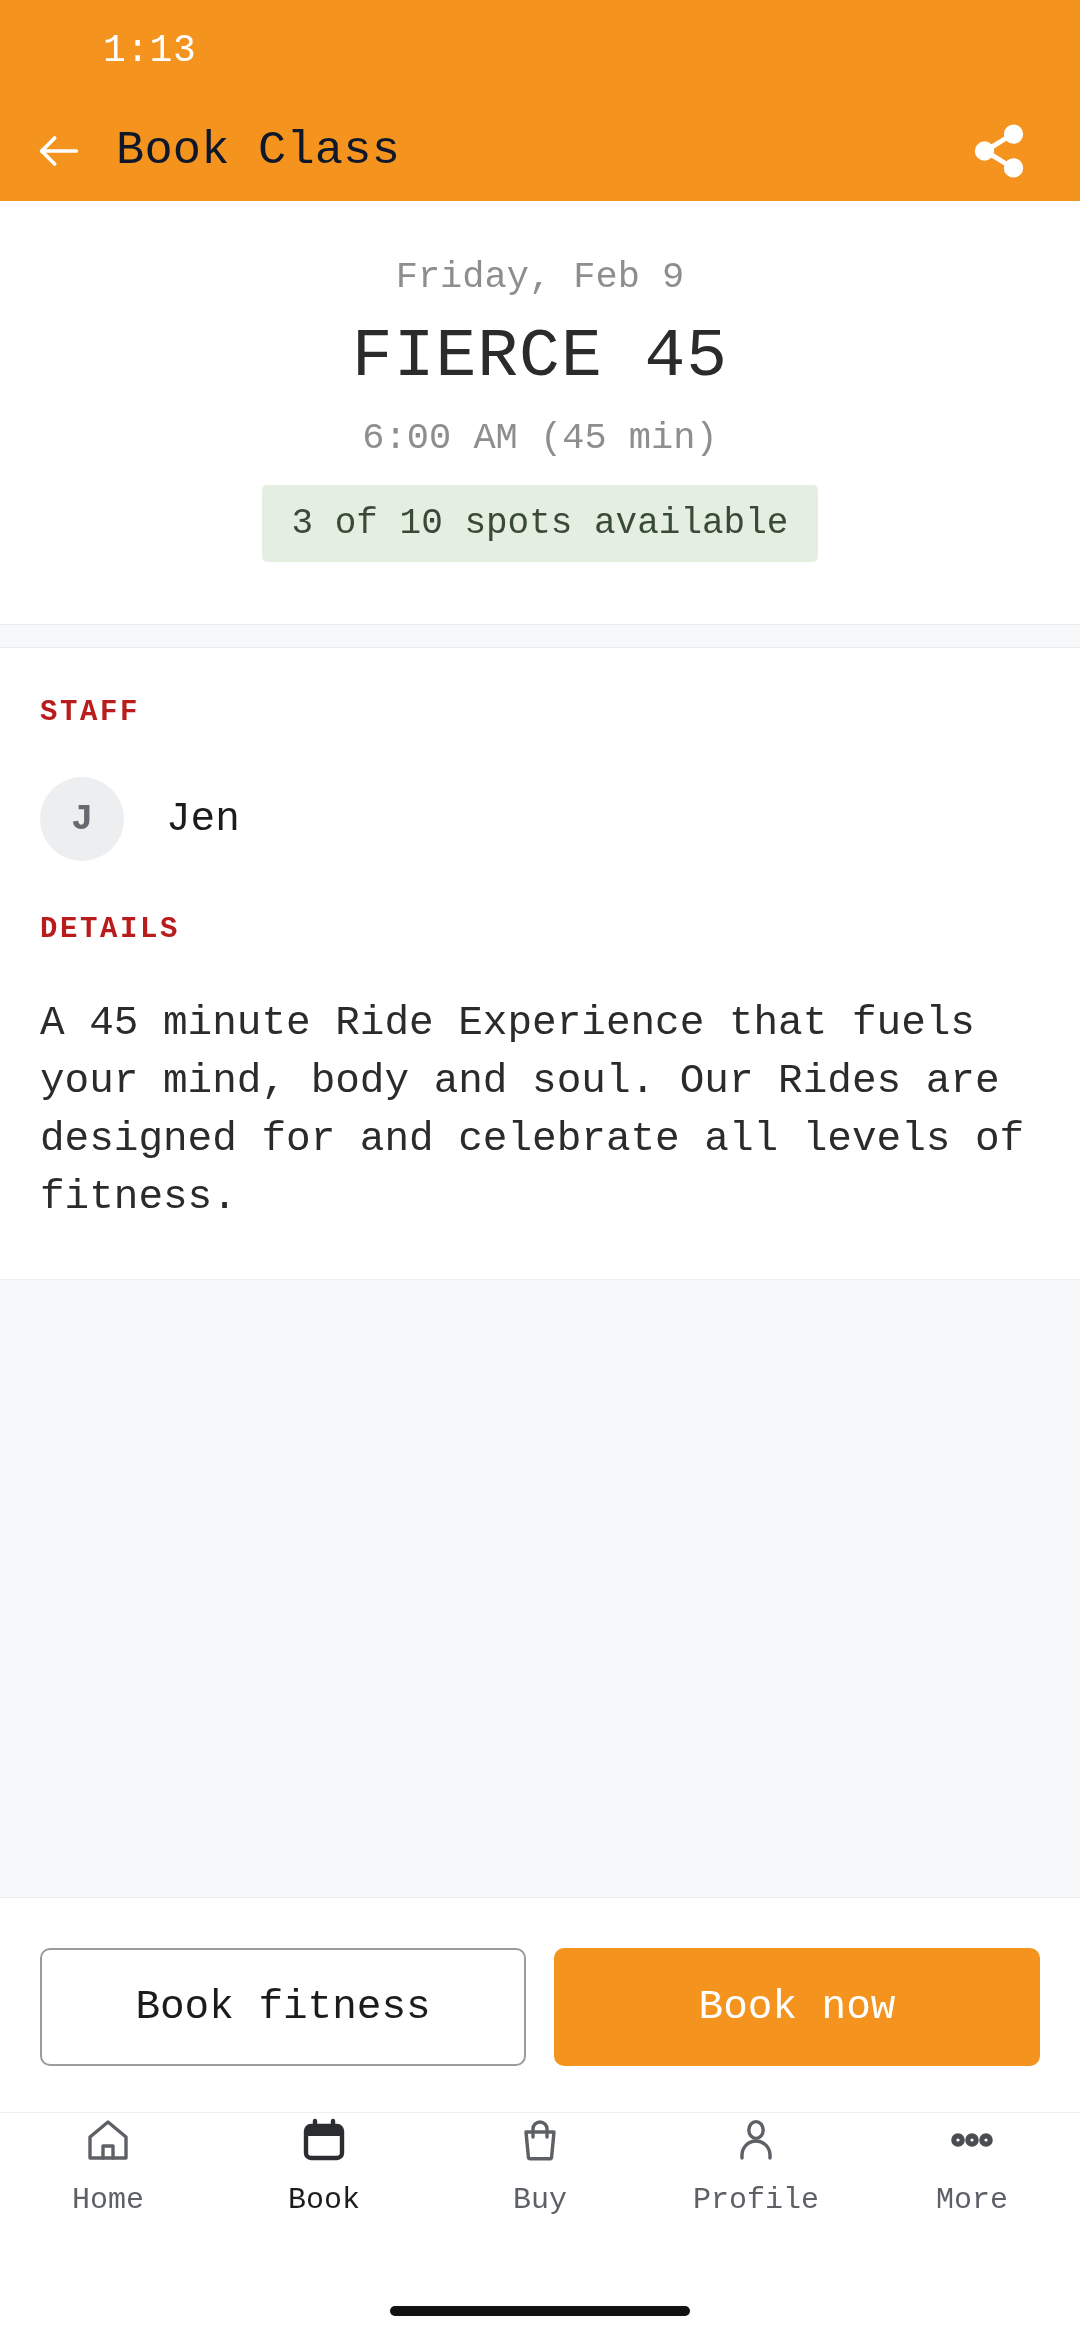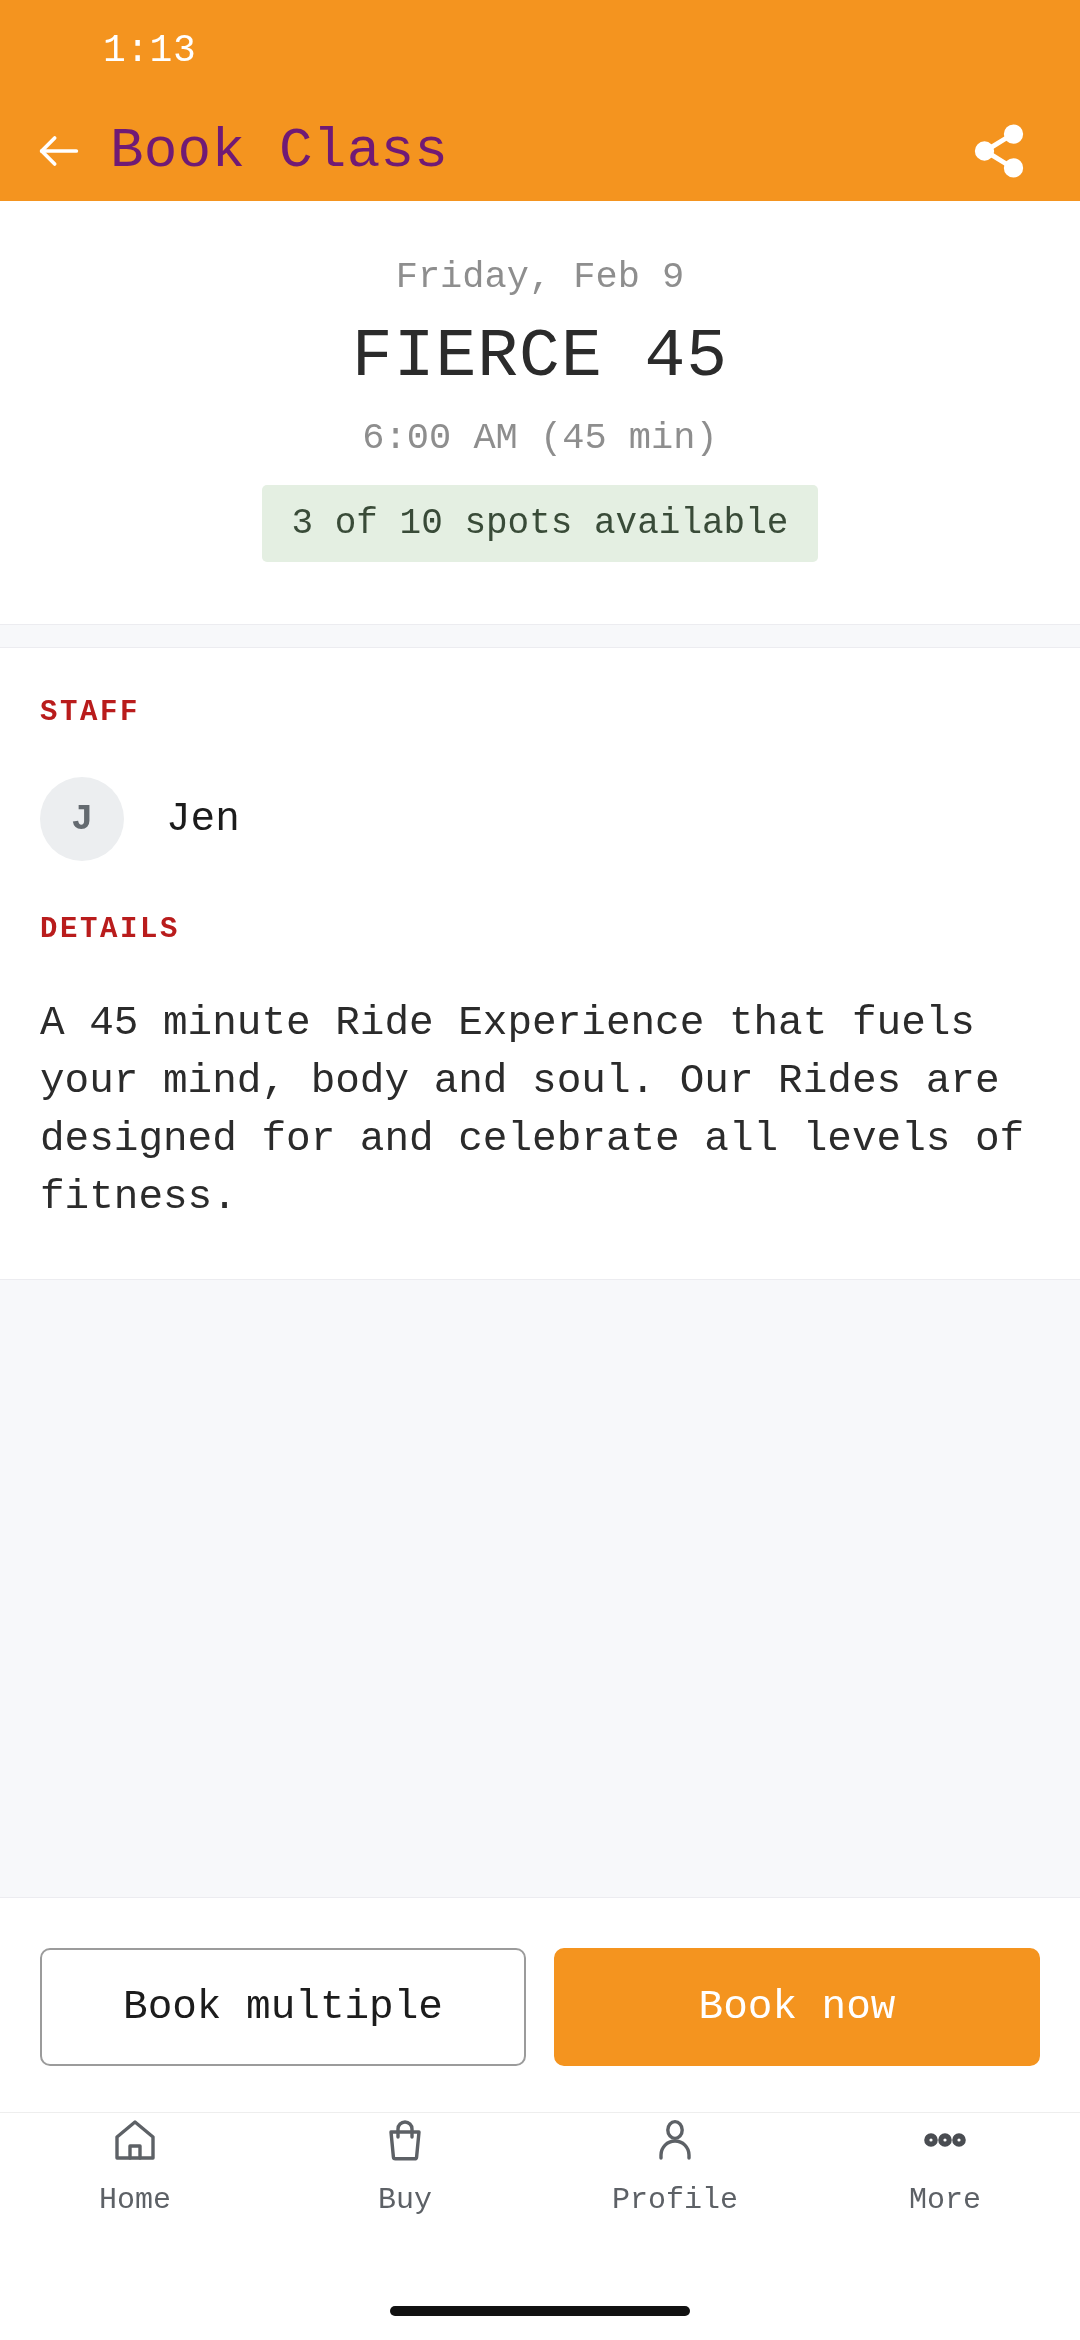--- a/index.html
+++ b/index.html
@@ -48,23 +48,23 @@
   }
   .back-icon {
     width: 58px;
     height: 58px;
     display: flex;
     align-items: center;
     justify-content: center;
     flex: 0 0 auto;
   }
   .app-bar-title {
-    color: #701a75;
-    font-size: 56px;
-    margin-left: 22px;
+    color: #0f172a;
+    font-size: 47px;
+    margin-left: 28px;
     letter-spacing: 0.2px;
     white-space: nowrap;
   }
   .app-bar-spacer { flex: 1 1 auto; }
   .share-icon {
     width: 62px;
     height: 62px;
     display: flex;
     align-items: center;
     justify-content: center;
@@ -292,36 +292,47 @@
       <div class="staff-name">Jen</div>
     </div>
 
     <div class="section-label">DETAILS</div>
     <div class="details-body">A 45 minute Ride Experience that fuels your mind, body and soul. Our Rides are designed for and celebrate all levels of fitness.</div>
   </div>
 
   <div class="filler-band"></div>
 
   <div class="action-bar">
-    <div class="btn btn-secondary">Book multiple</div>
+    <div class="btn btn-secondary">Book fitness</div>
     <div class="btn btn-primary">Book now</div>
   </div>
 
   <div class="bottom-nav">
 
     <div class="nav-item">
       <span class="nav-icon">
         <svg width="48" height="48" viewBox="0 0 24 24" fill="none" stroke="#5d6166" stroke-width="1.7" stroke-linecap="round" stroke-linejoin="round">
           <path d="M3 10.5 12 3l9 7.5V21H3z"></path>
           <path d="M9.5 21v-6h5v6"></path>
         </svg>
       </span>
       <span class="nav-label">Home</span>
     </div>
 
+    <div class="nav-item active">
+      <span class="nav-icon">
+        <svg width="48" height="48" viewBox="0 0 24 24" fill="none" stroke="#2b2d30" stroke-width="2.2" stroke-linecap="round" stroke-linejoin="round">
+          <rect x="3" y="5" width="18" height="16" rx="2.5" fill="none"></rect>
+          <path d="M3 7.5a2.5 2.5 0 0 1 2.5-2.5h13A2.5 2.5 0 0 1 21 7.5V10H3z" fill="#2b2d30" stroke="none"></path>
+          <line x1="7.5" y1="2.5" x2="7.5" y2="6"></line>
+          <line x1="16.5" y1="2.5" x2="16.5" y2="6"></line>
+        </svg>
+      </span>
+      <span class="nav-label">Book</span>
+    </div>
 
     <div class="nav-item">
       <span class="nav-icon">
         <svg width="48" height="48" viewBox="0 0 24 24" fill="none" stroke="#5d6166" stroke-width="1.7" stroke-linecap="round" stroke-linejoin="round">
           <path d="M5 8h14l-1.2 12.5a1 1 0 0 1-1 .9H7.2a1 1 0 0 1-1-.9z"></path>
           <path d="M8.5 10.5V6.5a3.5 3.5 0 0 1 7 0v4"></path>
         </svg>
       </span>
       <span class="nav-label">Buy</span>
     </div>

